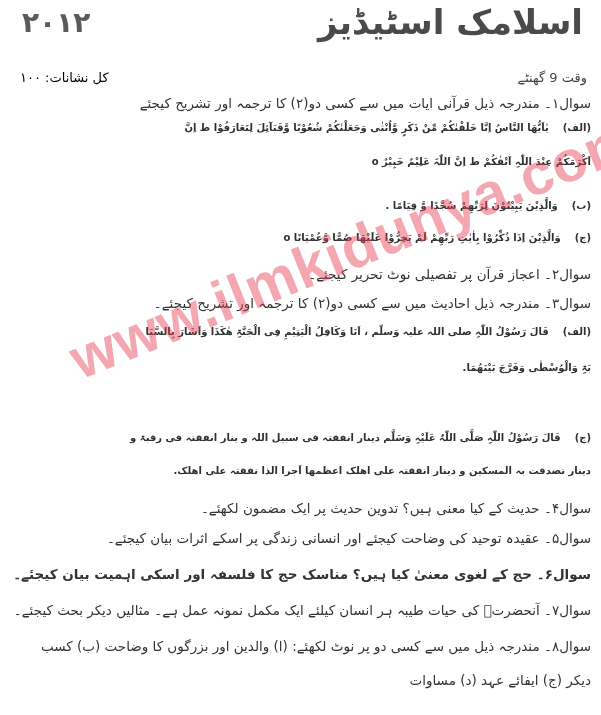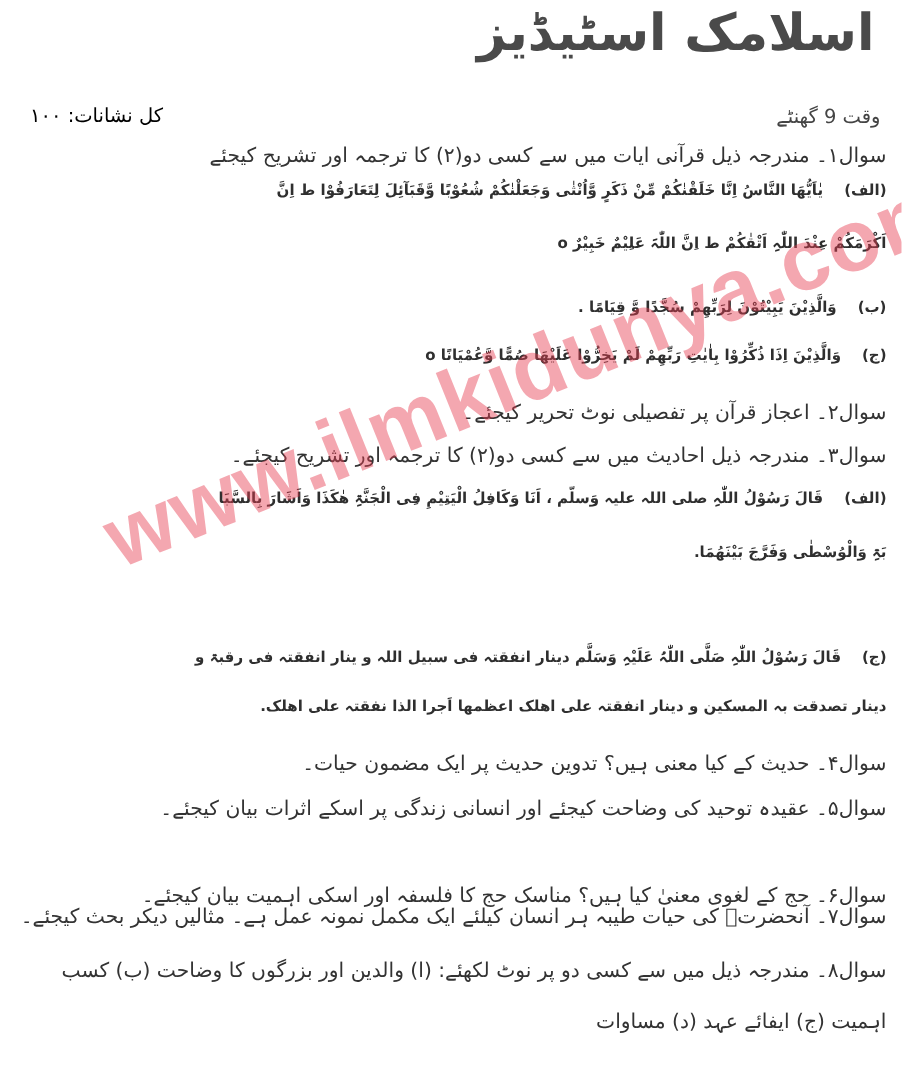--- a/index.html
+++ b/index.html
@@ -22,20 +22,21 @@
       direction: ltr; pointer-events: none; letter-spacing: 1px;
       font-family: "Liberation Sans", sans-serif;
     }
   </style>
 </head>
 <body>
 
 <div class="page">
 
   <div class="title">اسلامک اسٹیڈیز</div>
+  <div class="year">۲۰۱۲</div>
   <div class="meta-time">وقت 9 گھنٹے</div>
   <div class="meta-marks">کل نشانات: ۱۰۰</div>
 
   <div class="line q" style="top:95px;">سوال۱۔ مندرجہ ذیل قرآنی ایات میں سے کسی دو(۲) کا ترجمہ اور تشریح کیجئے</div>
   <div class="line ar" style="top:122px;">
     <span class="lbl">(الف)</span><span>یٰاَیُّھَا النَّاسُ اِنَّا خَلَقْنٰکُمْ مِّنْ ذَکَرٍ وَّاُنْثٰی وَجَعَلْنٰکُمْ شُعُوْبًا وَّقَبَآئِلَ لِتَعَارَفُوْا ط اِنَّ</span>
   </div>
   <div class="line ar" style="top:156px;">اَکْرَمَکُمْ عِنْدَ اللّٰہِ اَتْقٰکُمْ ط اِنَّ اللّٰہَ عَلِیْمٌ خَبِیْرٌ o</div>
   <div class="line ar" style="top:200px;">
     <span class="lbl">(ب)</span><span>وَالَّذِیْنَ یَبِیْتُوْنَ لِرَبِّھِمْ سُجَّدًا وَّ قِیَامًا .</span>
@@ -49,21 +50,21 @@
   <div class="line q" style="top:295px;">سوال۳۔ مندرجہ ذیل احادیث میں سے کسی دو(۲) کا ترجمہ اور تشریح کیجئے۔</div>
   <div class="line ar" style="top:326px;">
     <span class="lbl">(الف)</span><span>قَالَ رَسُوْلُ اللّٰہِ صلی اللہ علیہ وَسلّم ، اَنَا وَکَافِلُ الْیَتِیْمِ فِی الْجَنَّۃِ ھٰکَذَا وَاَشَارَ بِالسَّبَا</span>
   </div>
   <div class="line ar" style="top:362px;">بَۃِ وَالْوُسْطٰی وَفَرَّجَ بَیْنَھُمَا.</div>
   <div class="line ar" style="top:432px;">
     <span class="lbl">(ج)</span><span>قَالَ رَسُوْلُ اللّٰہِ صَلَّی اللّٰہُ عَلَیْہِ وَسَلَّم دینار انفقتہ فی سبیل اللہ و ینار انفقتہ فی رقبۃ و</span>
   </div>
   <div class="line ar" style="top:465px;">دینار تصدقت بہ المسکین و دینار انفقتہ علی اھلک اعظمھا اَجرا الذا نفقتہ علی اھلک.</div>
 
-  <div class="line q" style="top:500px;">سوال۴۔ حدیث کے کیا معنی ہیں؟ تدوین حدیث پر ایک مضمون حیات۔</div>
+  <div class="line q" style="top:500px;">سوال۴۔ حدیث کے کیا معنی ہیں؟ تدوین حدیث پر ایک مضمون لکھئے۔</div>
   <div class="line q" style="top:530px;">سوال۵۔ عقیدہ توحید کی وضاحت کیجئے اور انسانی زندگی پر اسکے اثرات بیان کیجئے۔</div>
-  <div class="line q" style="top:588px;">سوال۶۔ حج کے لغوی معنیٰ کیا ہیں؟ مناسک حج کا فلسفہ اور اسکی اہمیت بیان کیجئے۔</div>
+  <div class="line q" style="top:566px;font-weight:bold;">سوال۶۔ حج کے لغوی معنیٰ کیا ہیں؟ مناسک حج کا فلسفہ اور اسکی اہمیت بیان کیجئے۔</div>
   <div class="line q" style="top:602px;">سوال۷۔ آنحضرتؐ کی حیات طیبہ ہر انسان کیلئے ایک مکمل نمونہ عمل ہے۔ مثالیں دیکر بحث کیجئے۔</div>
   <div class="line q" style="top:638px;">سوال۸۔ مندرجہ ذیل میں سے کسی دو پر نوٹ لکھئے: (ا) والدین اور بزرگوں کا وضاحت (ب) کسب</div>
-  <div class="line q" style="top:672px;">اہمیت (ج) ایفائے عہد (د) مساوات</div>
+  <div class="line q" style="top:672px;">دیکر (ج) ایفائے عہد (د) مساوات</div>
 
   <div class="watermark">www.ilmkidunya.com</div>
 </div>
 
 </body></html>

